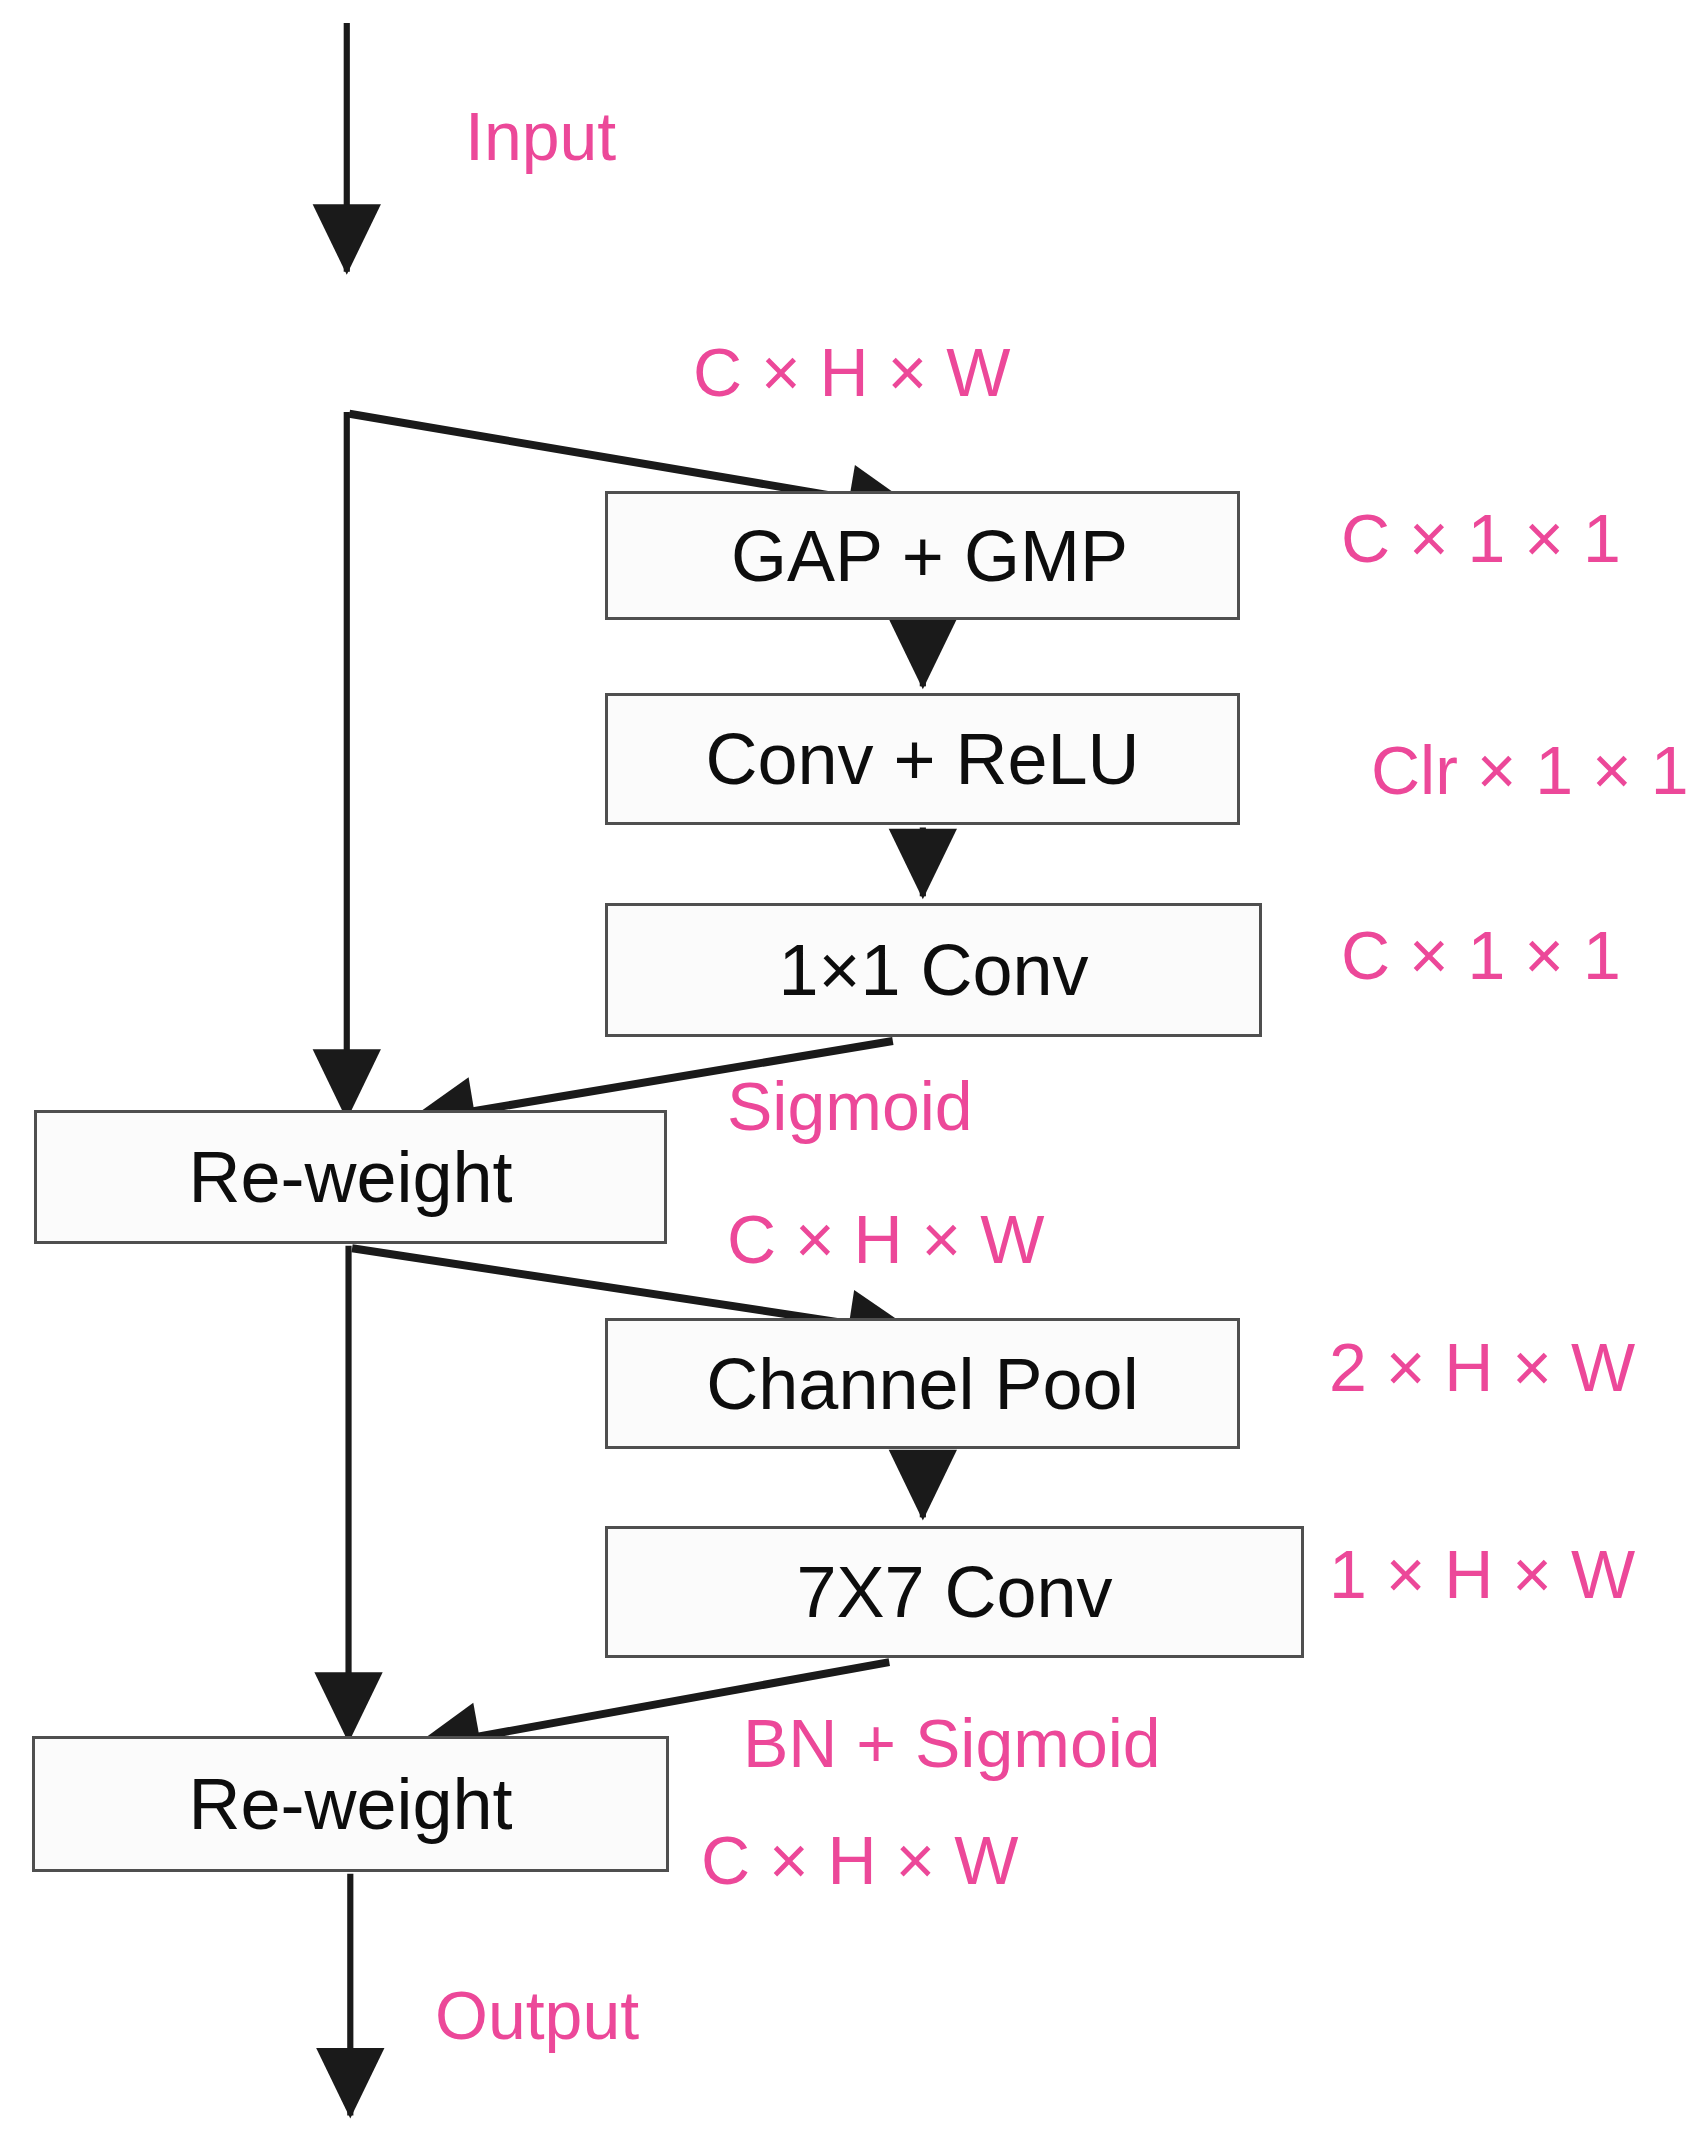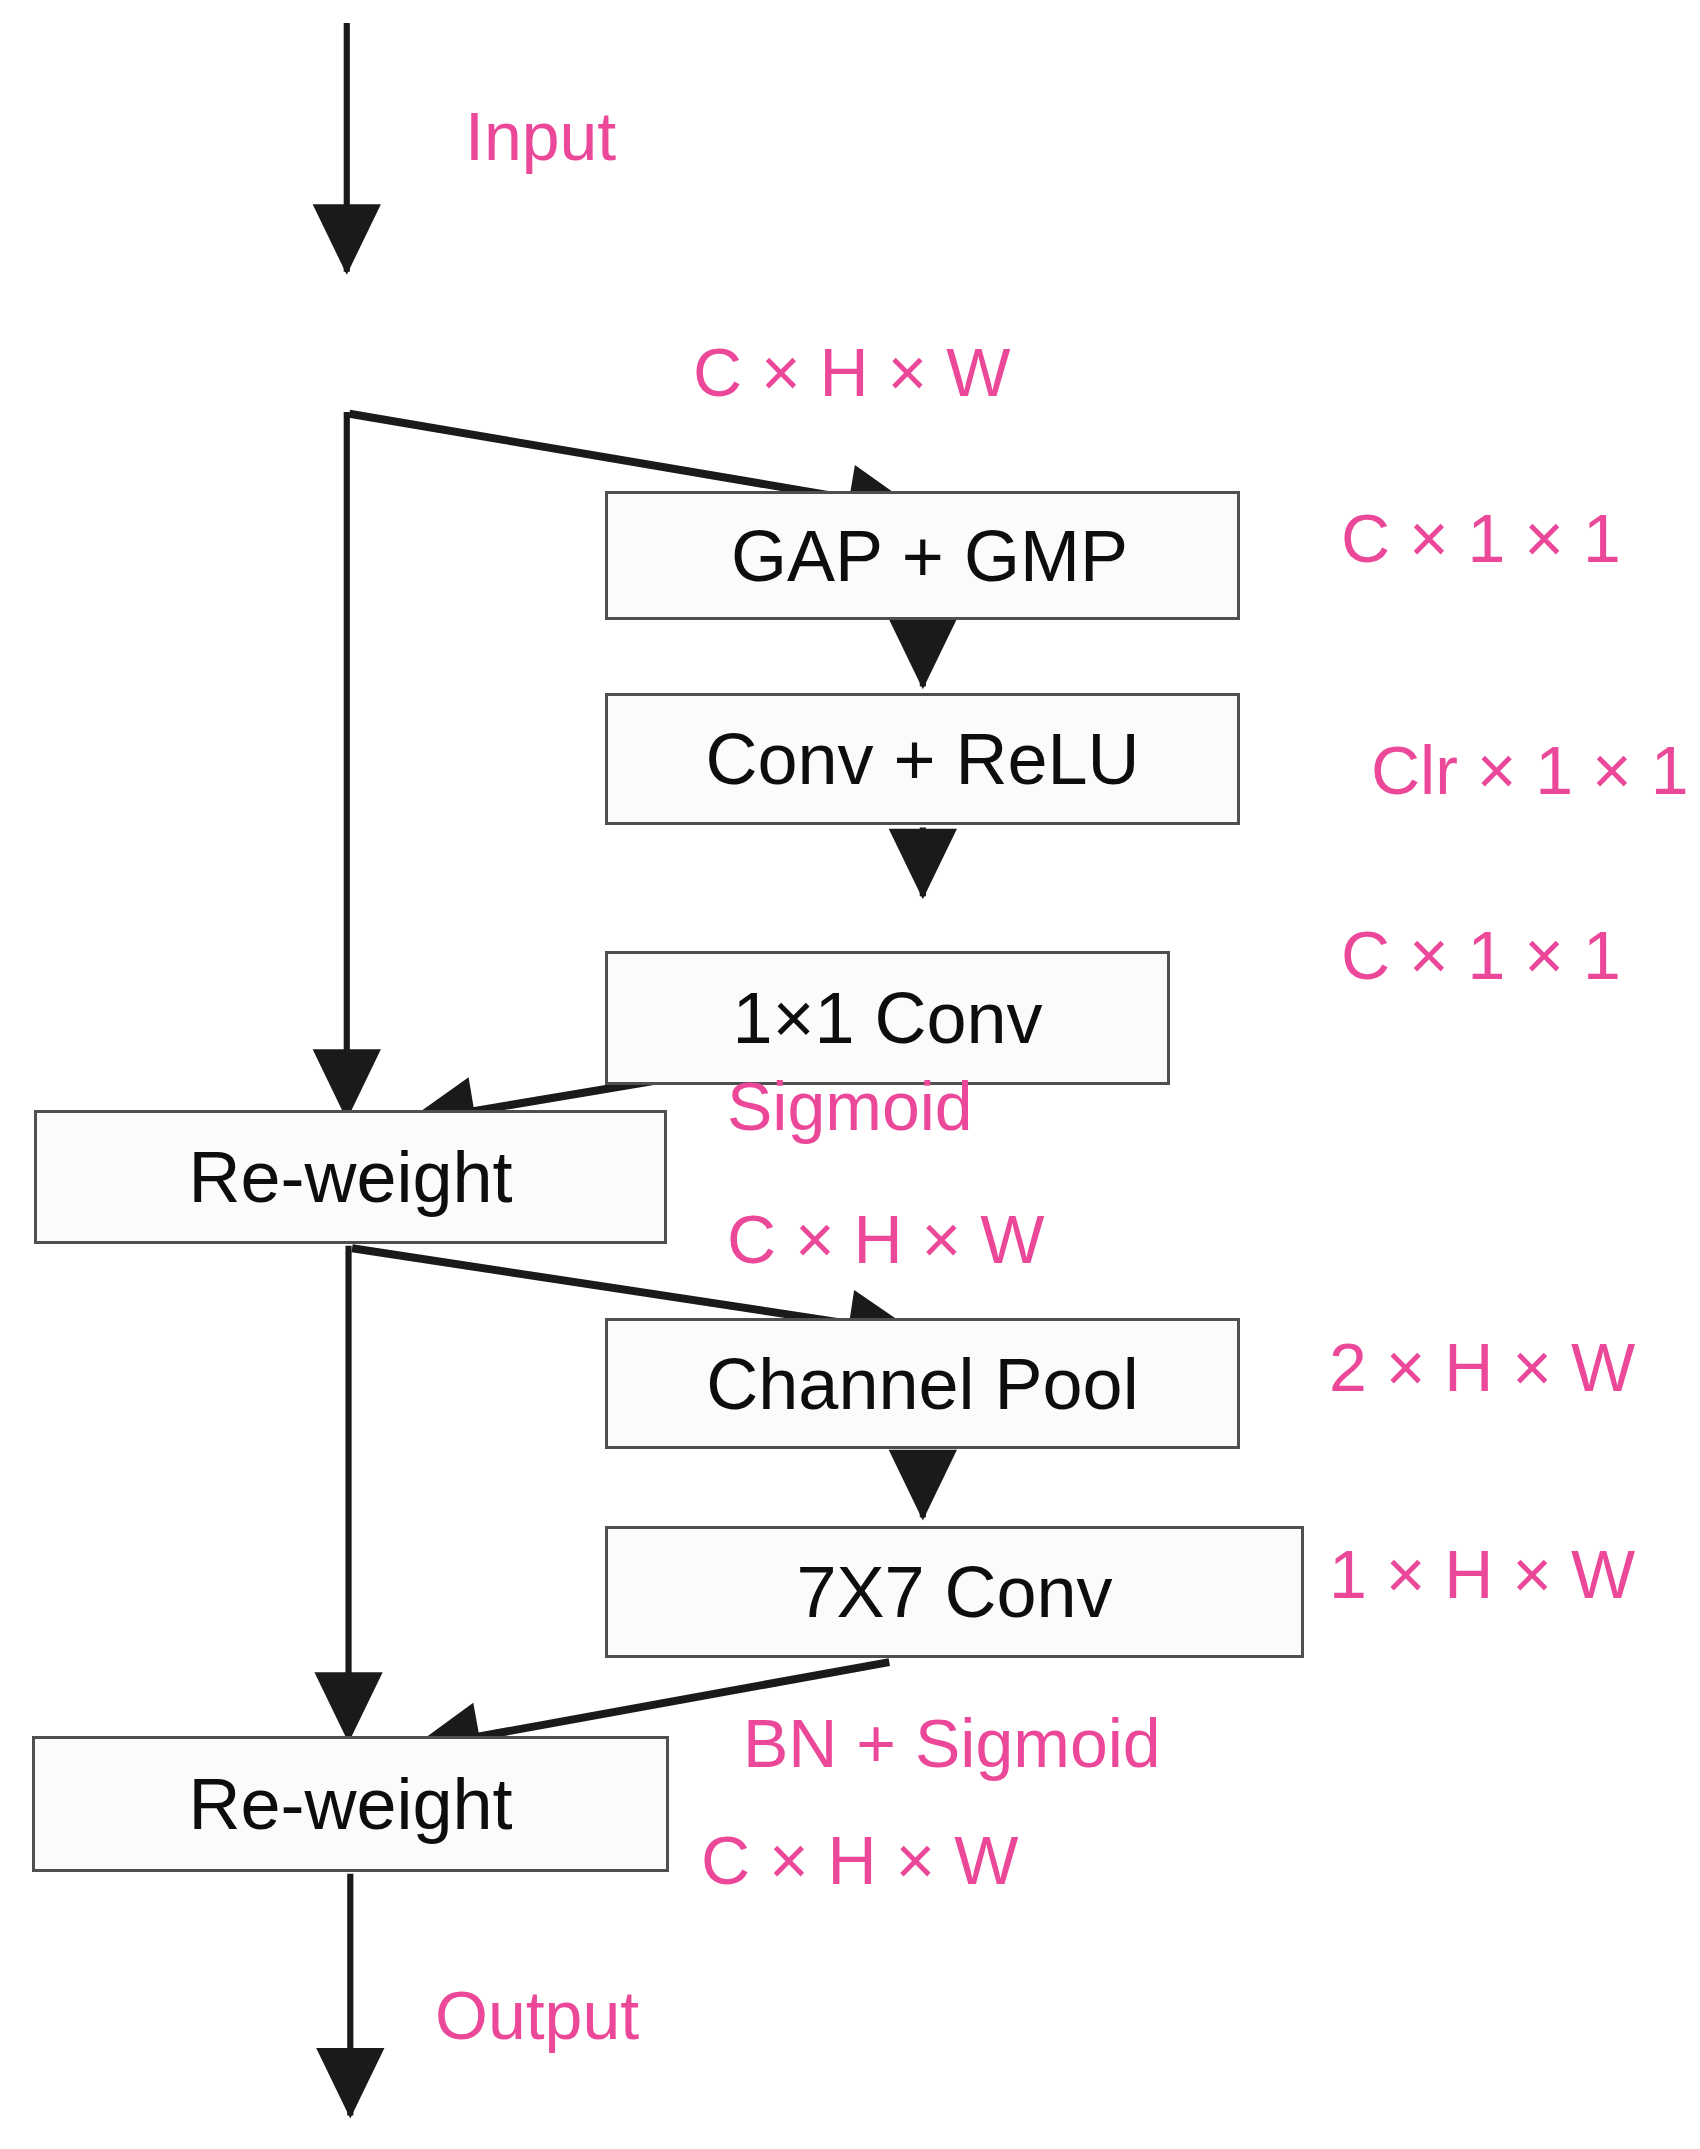--- a/index.html
+++ b/index.html
@@ -33,21 +33,21 @@
     position: absolute;
     font-size: 68px;
     line-height: 1.1;
     color: #ec4899;
     white-space: nowrap;
   }
   
   .n-residual     { left: 35px;  top: 281px;  width: 623px; height: 131px; }
   .n-gap-gmp      { left: 605px; top: 491px;  width: 635px; height: 129px; padding-left: 14px; }
   .n-conv-relu    { left: 605px; top: 693px;  width: 635px; height: 132px; }
-  .n-conv-1x1     { left: 605px; top: 903px; width: 565px; height: 134px; margin-top: 48px; }
+  .n-conv-1x1     { left: 605px; top: 903px; width: 657px; height: 134px; }
   .n-reweight-1   { left: 34px;  top: 1110px; width: 633px; height: 134px; }
   .n-channel-pool { left: 605px; top: 1318px; width: 635px; height: 131px; }
   .n-conv-7x7     { left: 605px; top: 1526px; width: 699px; height: 132px; }
   .n-reweight-2   { left: 32px;  top: 1736px; width: 637px; height: 136px; }
   
   .l-input          { left: 465px;  top: 99px;  }
   .l-dim-residual   { left: 693px;  top: 335px;  }
   .l-dim-gap        { left: 1341px; top: 501px;  }
   .l-dim-convrelu   { left: 1371px; top: 706px; margin-top: 27px;  }
   .l-dim-conv1x1    { left: 1341px; top: 918px; }

